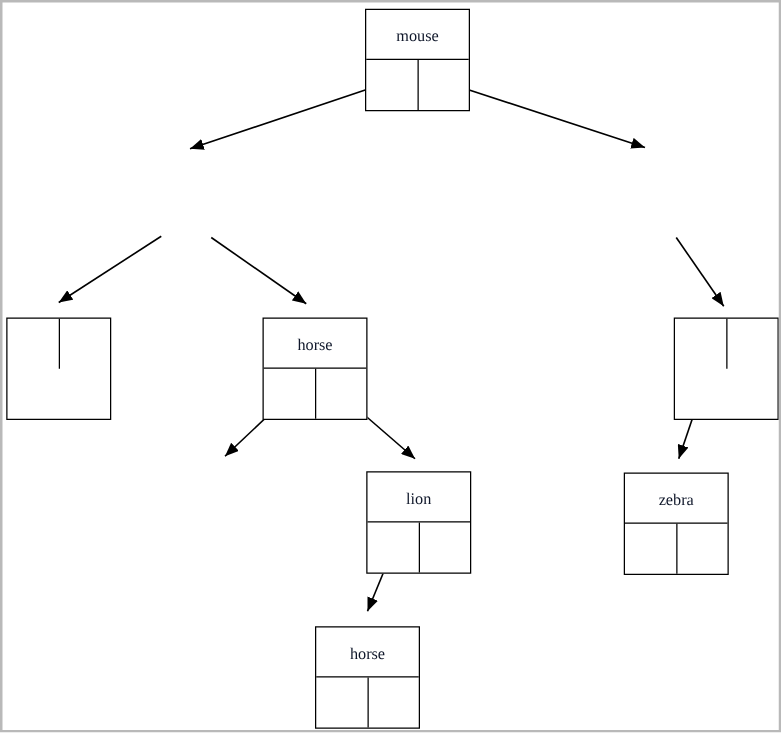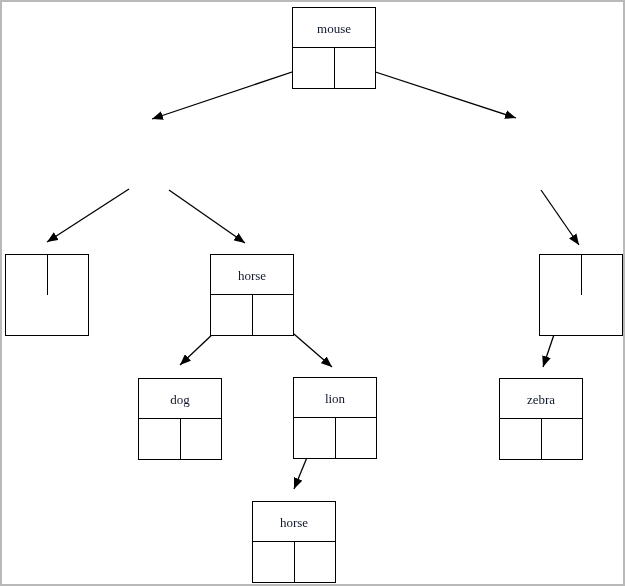--- a/index.html
+++ b/index.html
@@ -106,27 +106,20 @@
     </div>
   </div>
 
   <div class="node" style="left:537px; top:252px;">
     <div class="cells">
       <div class="cell"></div>
       <div class="cell"></div>
     </div>
   </div>
 
-  <div class="node" style="left:136px; top:376px;">
-    <div class="label">dog</div>
-    <div class="cells">
-      <div class="cell"></div>
-      <div class="cell"></div>
-    </div>
-  </div>
 
   <div class="node" style="left:291px; top:375px;">
     <div class="label">lion</div>
     <div class="cells">
       <div class="cell"></div>
       <div class="cell"></div>
     </div>
   </div>
 
   <div class="node" style="left:497px; top:376px;">

